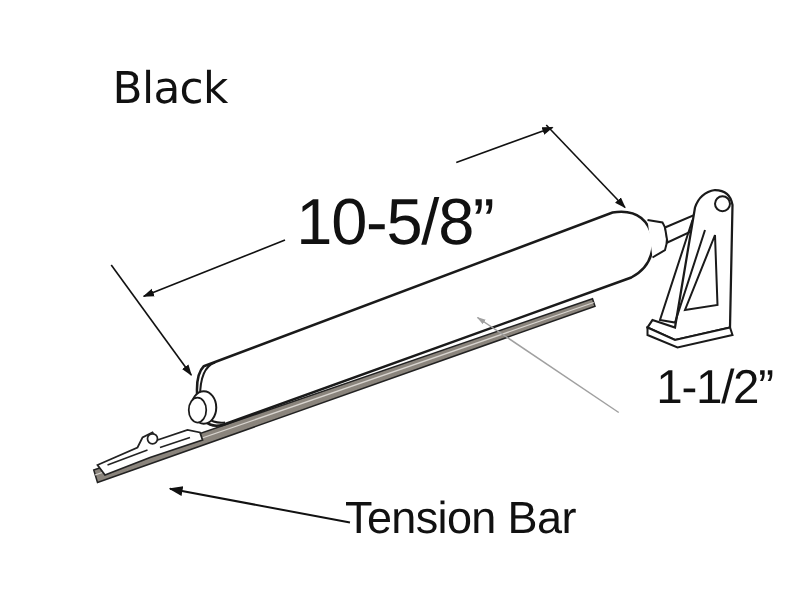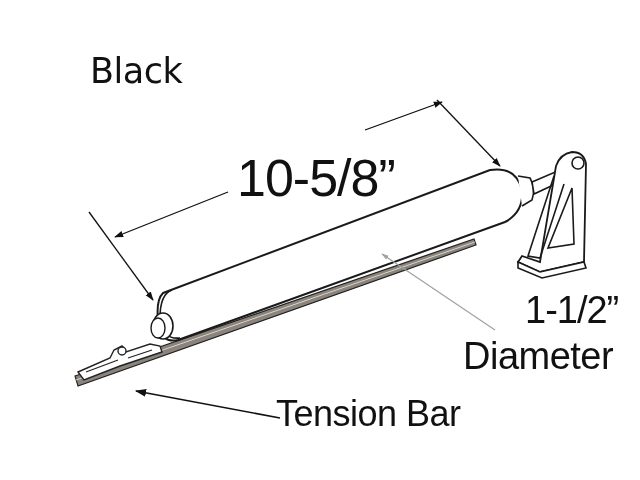--- a/index.html
+++ b/index.html
@@ -117,15 +117,14 @@
     </g>
 
     <g>
       <line x1="280" y1="418" x2="136" y2="391" stroke="#111" stroke-width="1.6" marker-end="url(#arrowBlack)"></line>
     </g>
   </svg>
 
   <div class="label title">Black</div>
   <div class="label length">10-5/8”</div>
   <div class="label dia-value">1-1/2”</div>
-  <div class="label dia-label">Diameter</div>
   <div class="label tension">Tension Bar</div>
 </div>
 
 </body></html>

